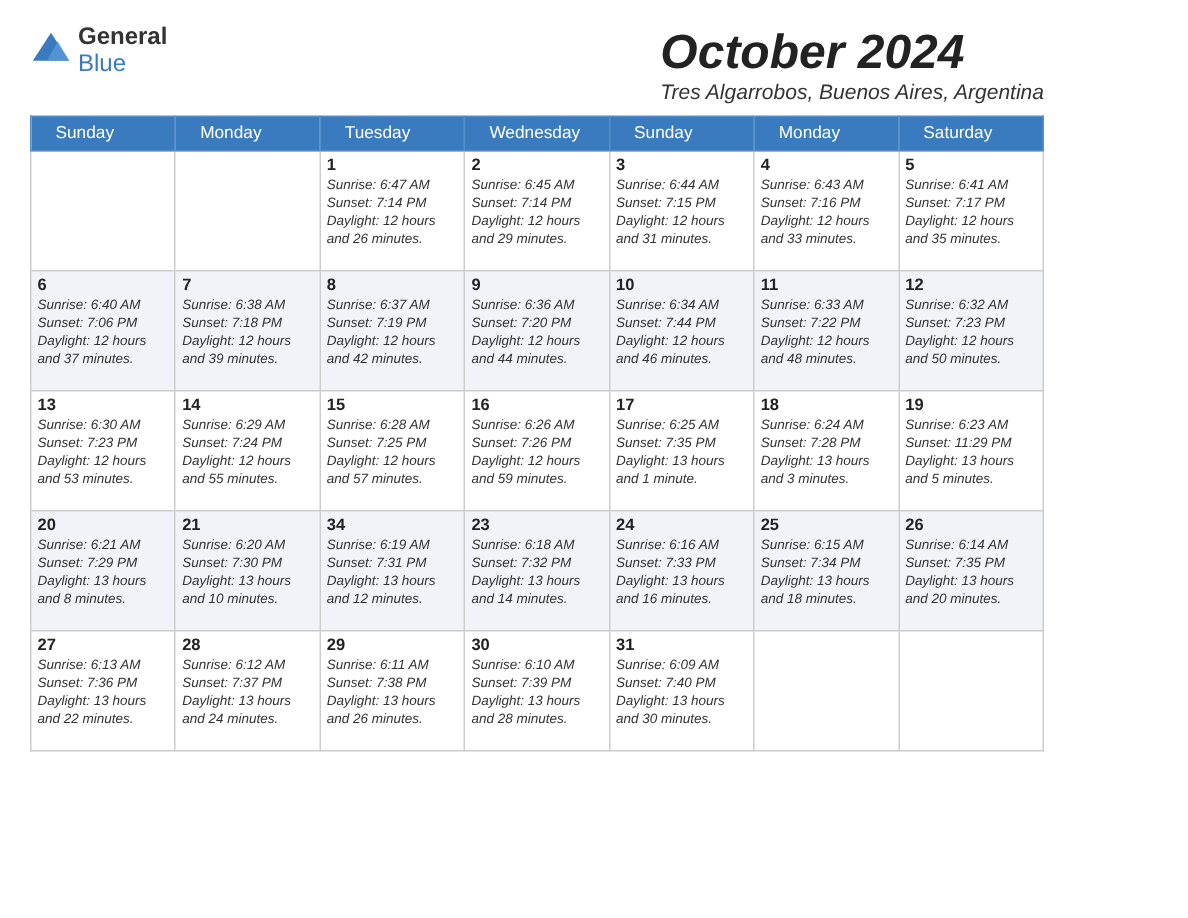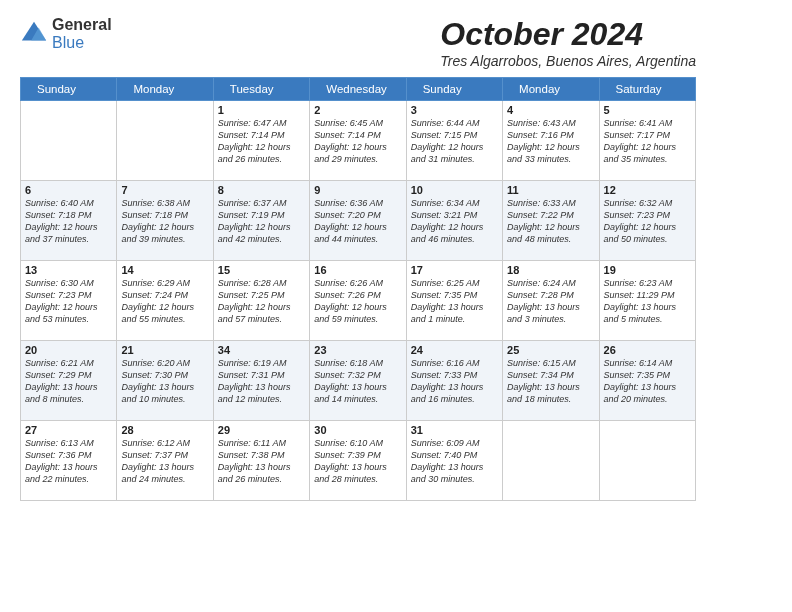--- a/index.html
+++ b/index.html
@@ -170,21 +170,21 @@
             <span class="day-number">5</span>
             <div class="day-info">Sunrise: 6:41 AM
 Sunset: 7:17 PM
 Daylight: 12 hours and 35 minutes.</div>
           </td>
         </tr>
         <tr>
           <td>
             <span class="day-number">6</span>
             <div class="day-info">Sunrise: 6:40 AM
-Sunset: 7:18 PM
+Sunset: 7:06 PM
 Daylight: 12 hours and 37 minutes.</div>
           </td>
           <td>
             <span class="day-number">7</span>
             <div class="day-info">Sunrise: 6:38 AM
 Sunset: 7:18 PM
 Daylight: 12 hours and 39 minutes.</div>
           </td>
           <td>
             <span class="day-number">8</span>
@@ -194,21 +194,21 @@
           </td>
           <td>
             <span class="day-number">9</span>
             <div class="day-info">Sunrise: 6:36 AM
 Sunset: 7:20 PM
 Daylight: 12 hours and 44 minutes.</div>
           </td>
           <td>
             <span class="day-number">10</span>
             <div class="day-info">Sunrise: 6:34 AM
-Sunset: 3:21 PM
+Sunset: 7:44 PM
 Daylight: 12 hours and 46 minutes.</div>
           </td>
           <td>
             <span class="day-number">11</span>
             <div class="day-info">Sunrise: 6:33 AM
 Sunset: 7:22 PM
 Daylight: 12 hours and 48 minutes.</div>
           </td>
           <td>
             <span class="day-number">12</span>

